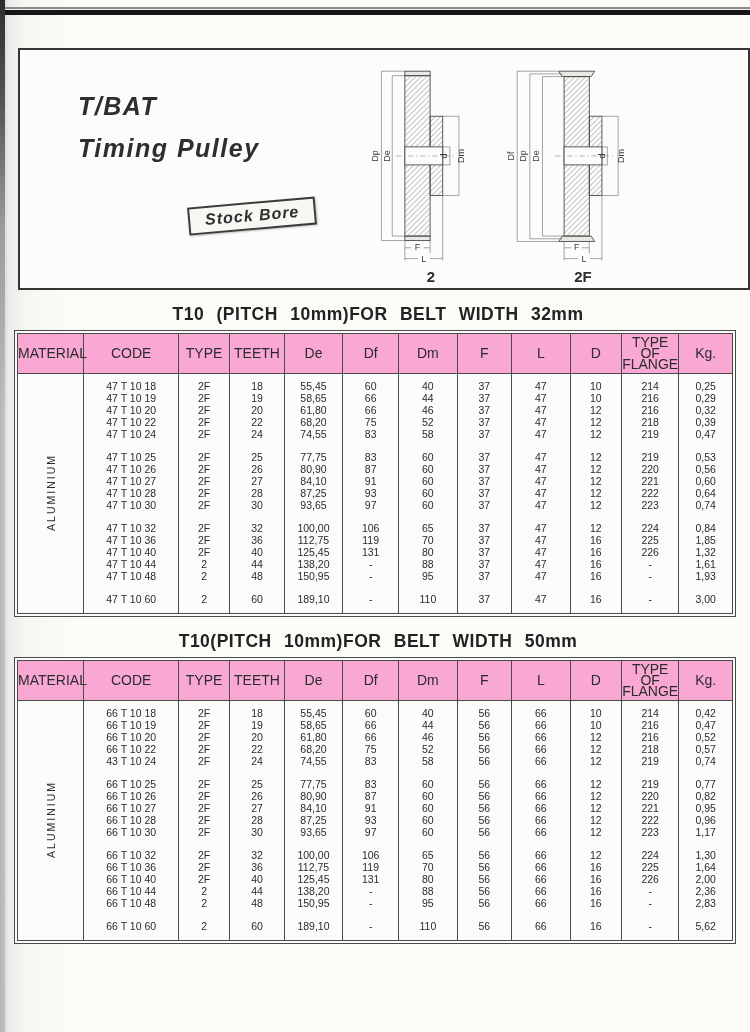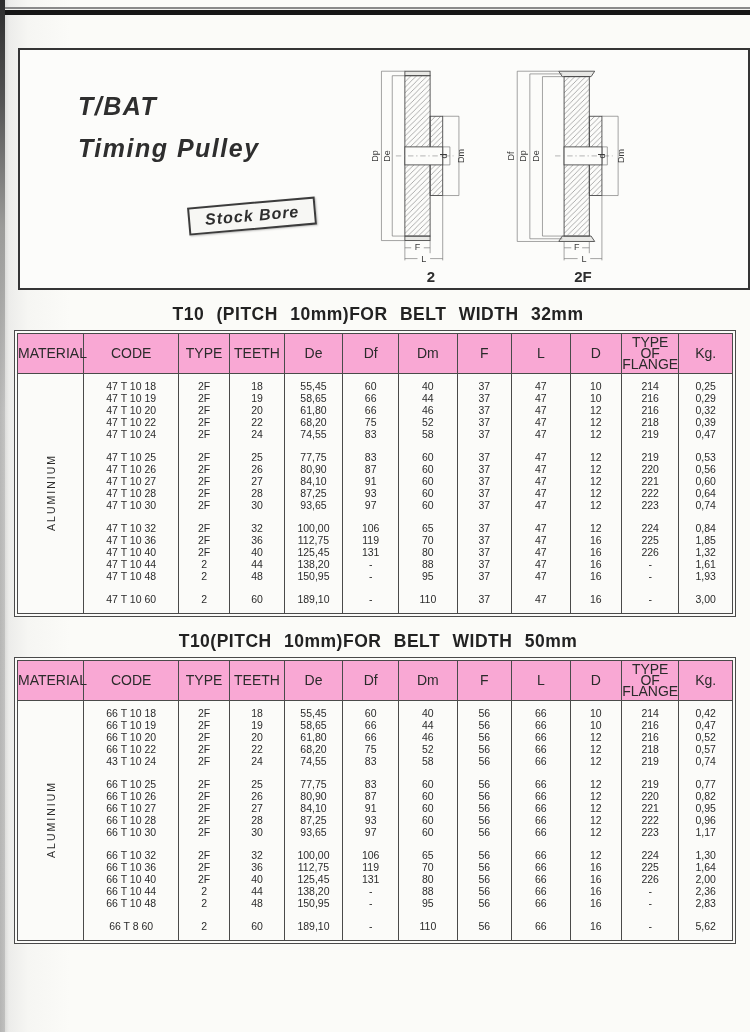--- a/index.html
+++ b/index.html
@@ -745,21 +745,21 @@
               <td></td>
               <td></td>
               <td></td>
               <td></td>
               <td></td>
               <td></td>
               <td></td>
               <td></td>
             </tr>
             <tr>
-              <td>66 T 8 60</td>
+              <td>66 T 10 60</td>
               <td>2</td>
               <td>60</td>
               <td>189,10</td>
               <td>-</td>
               <td>110</td>
               <td>56</td>
               <td>66</td>
               <td>16</td>
               <td>-</td>
               <td>5,62</td>

